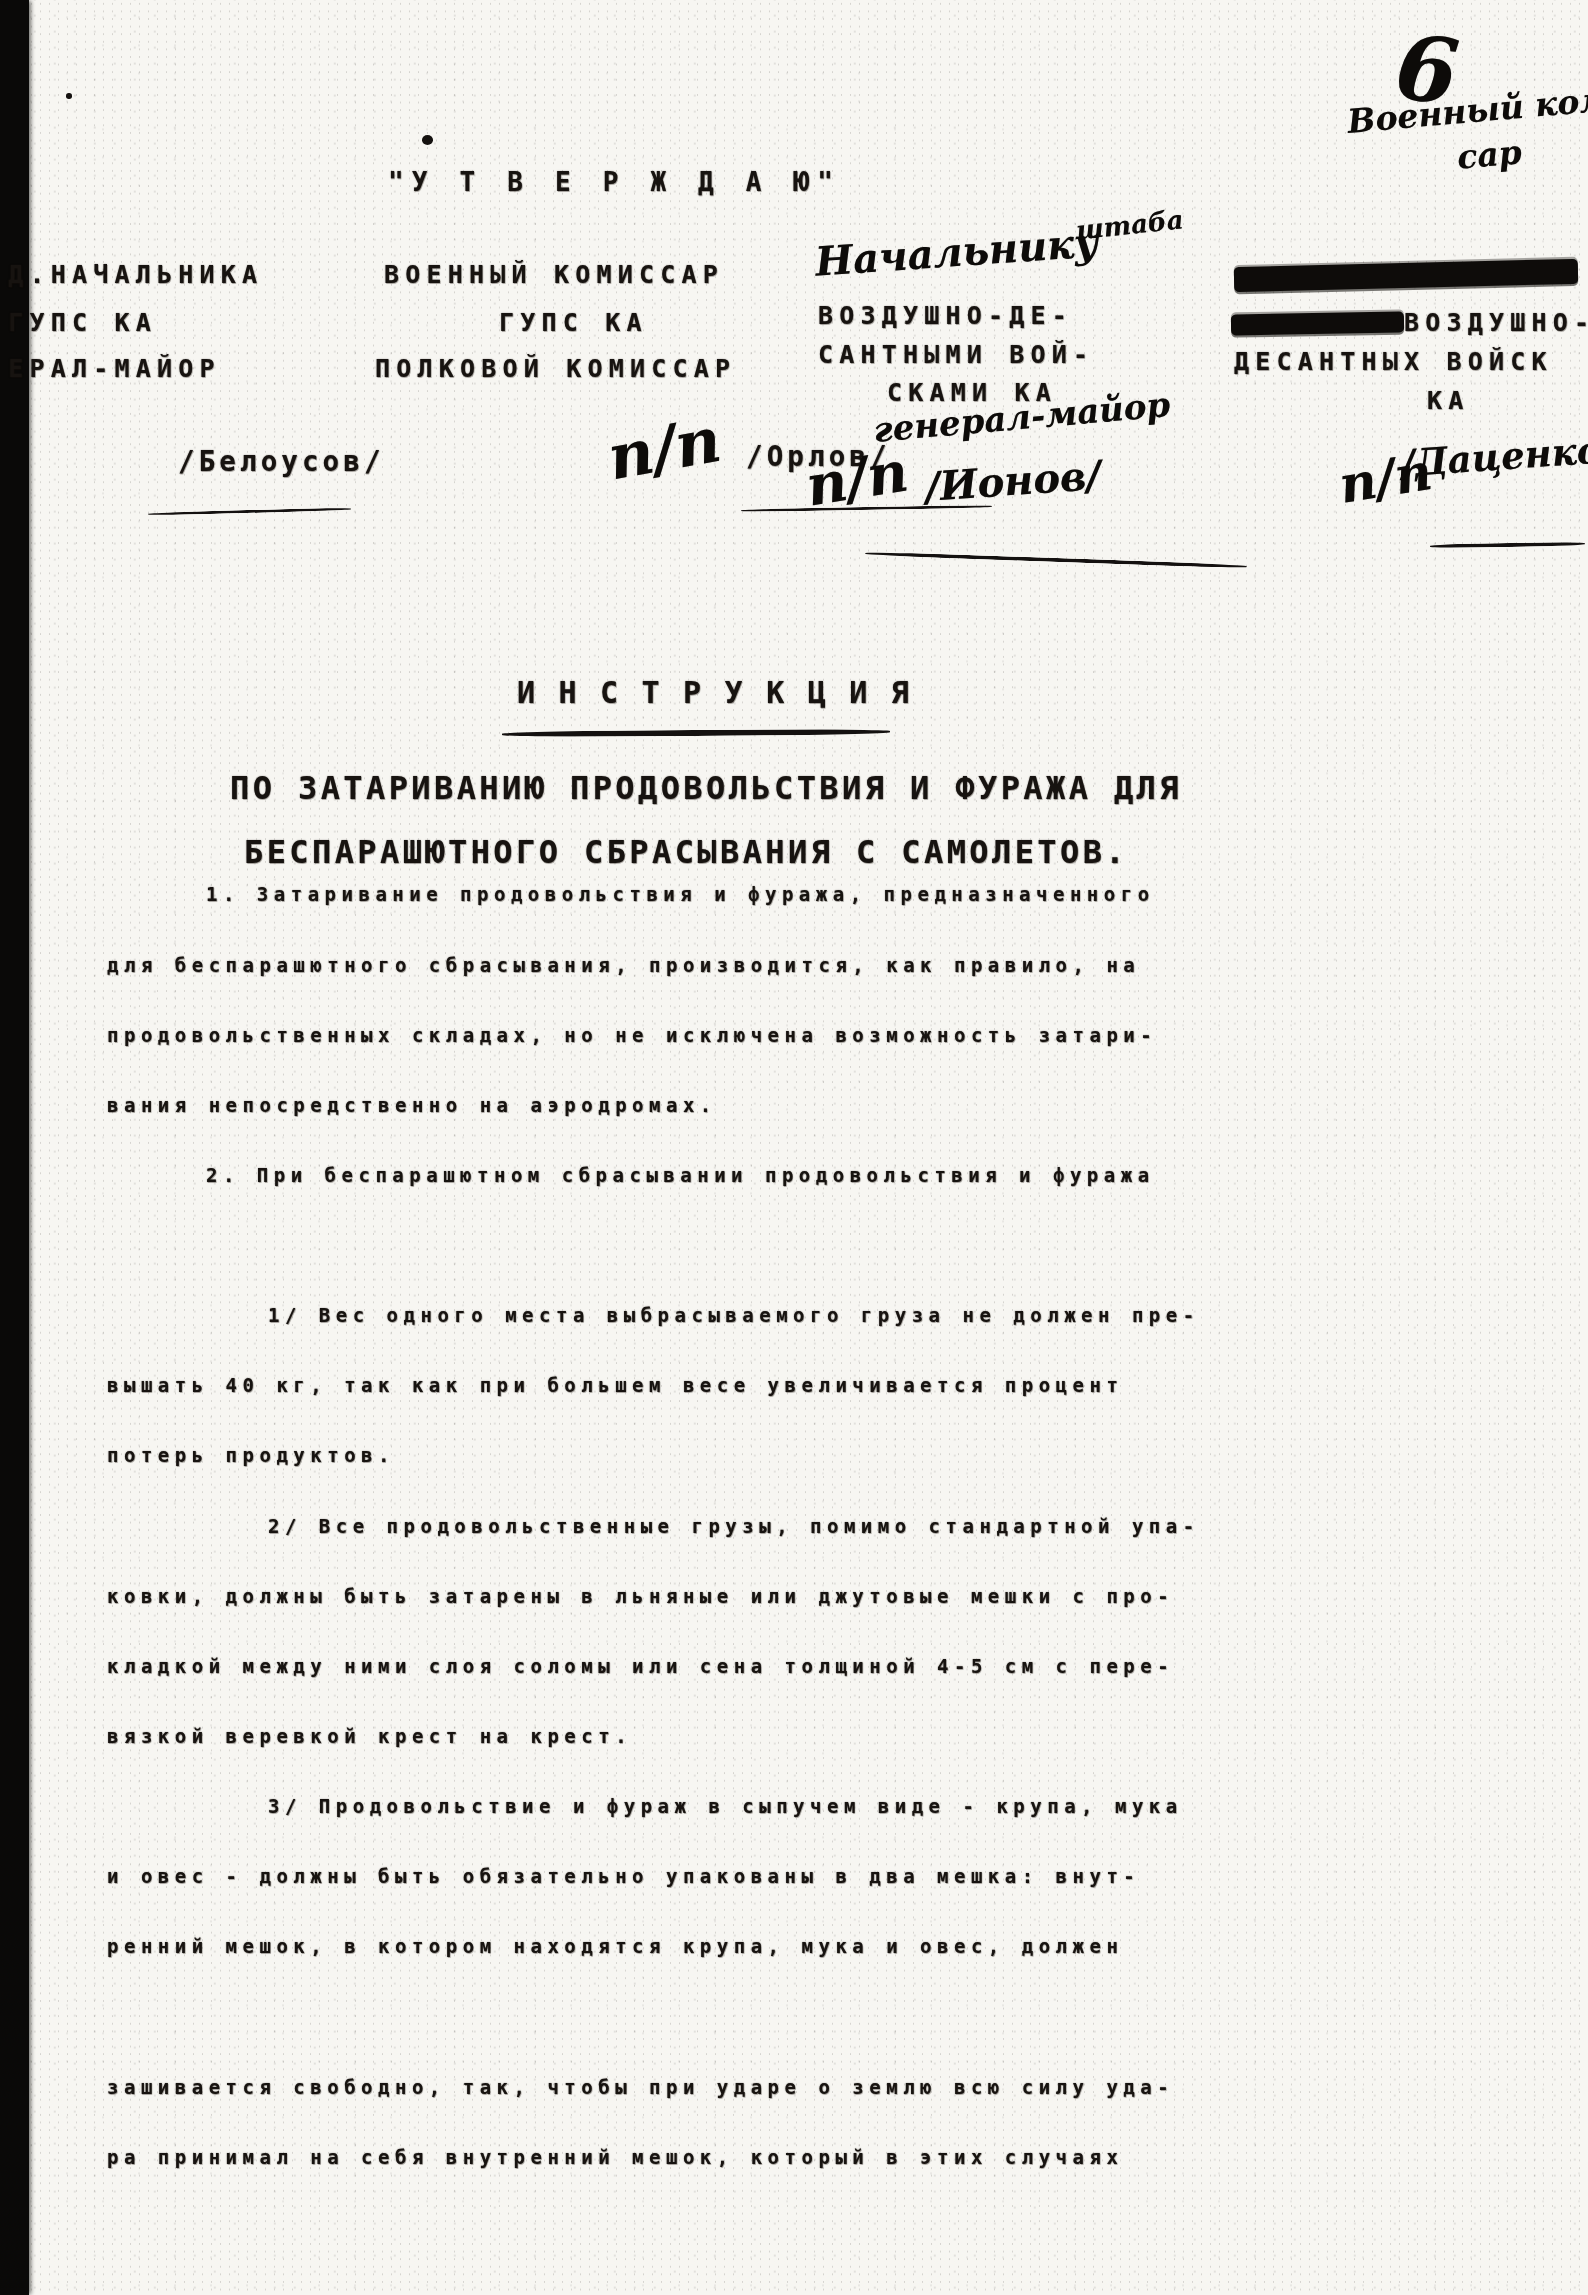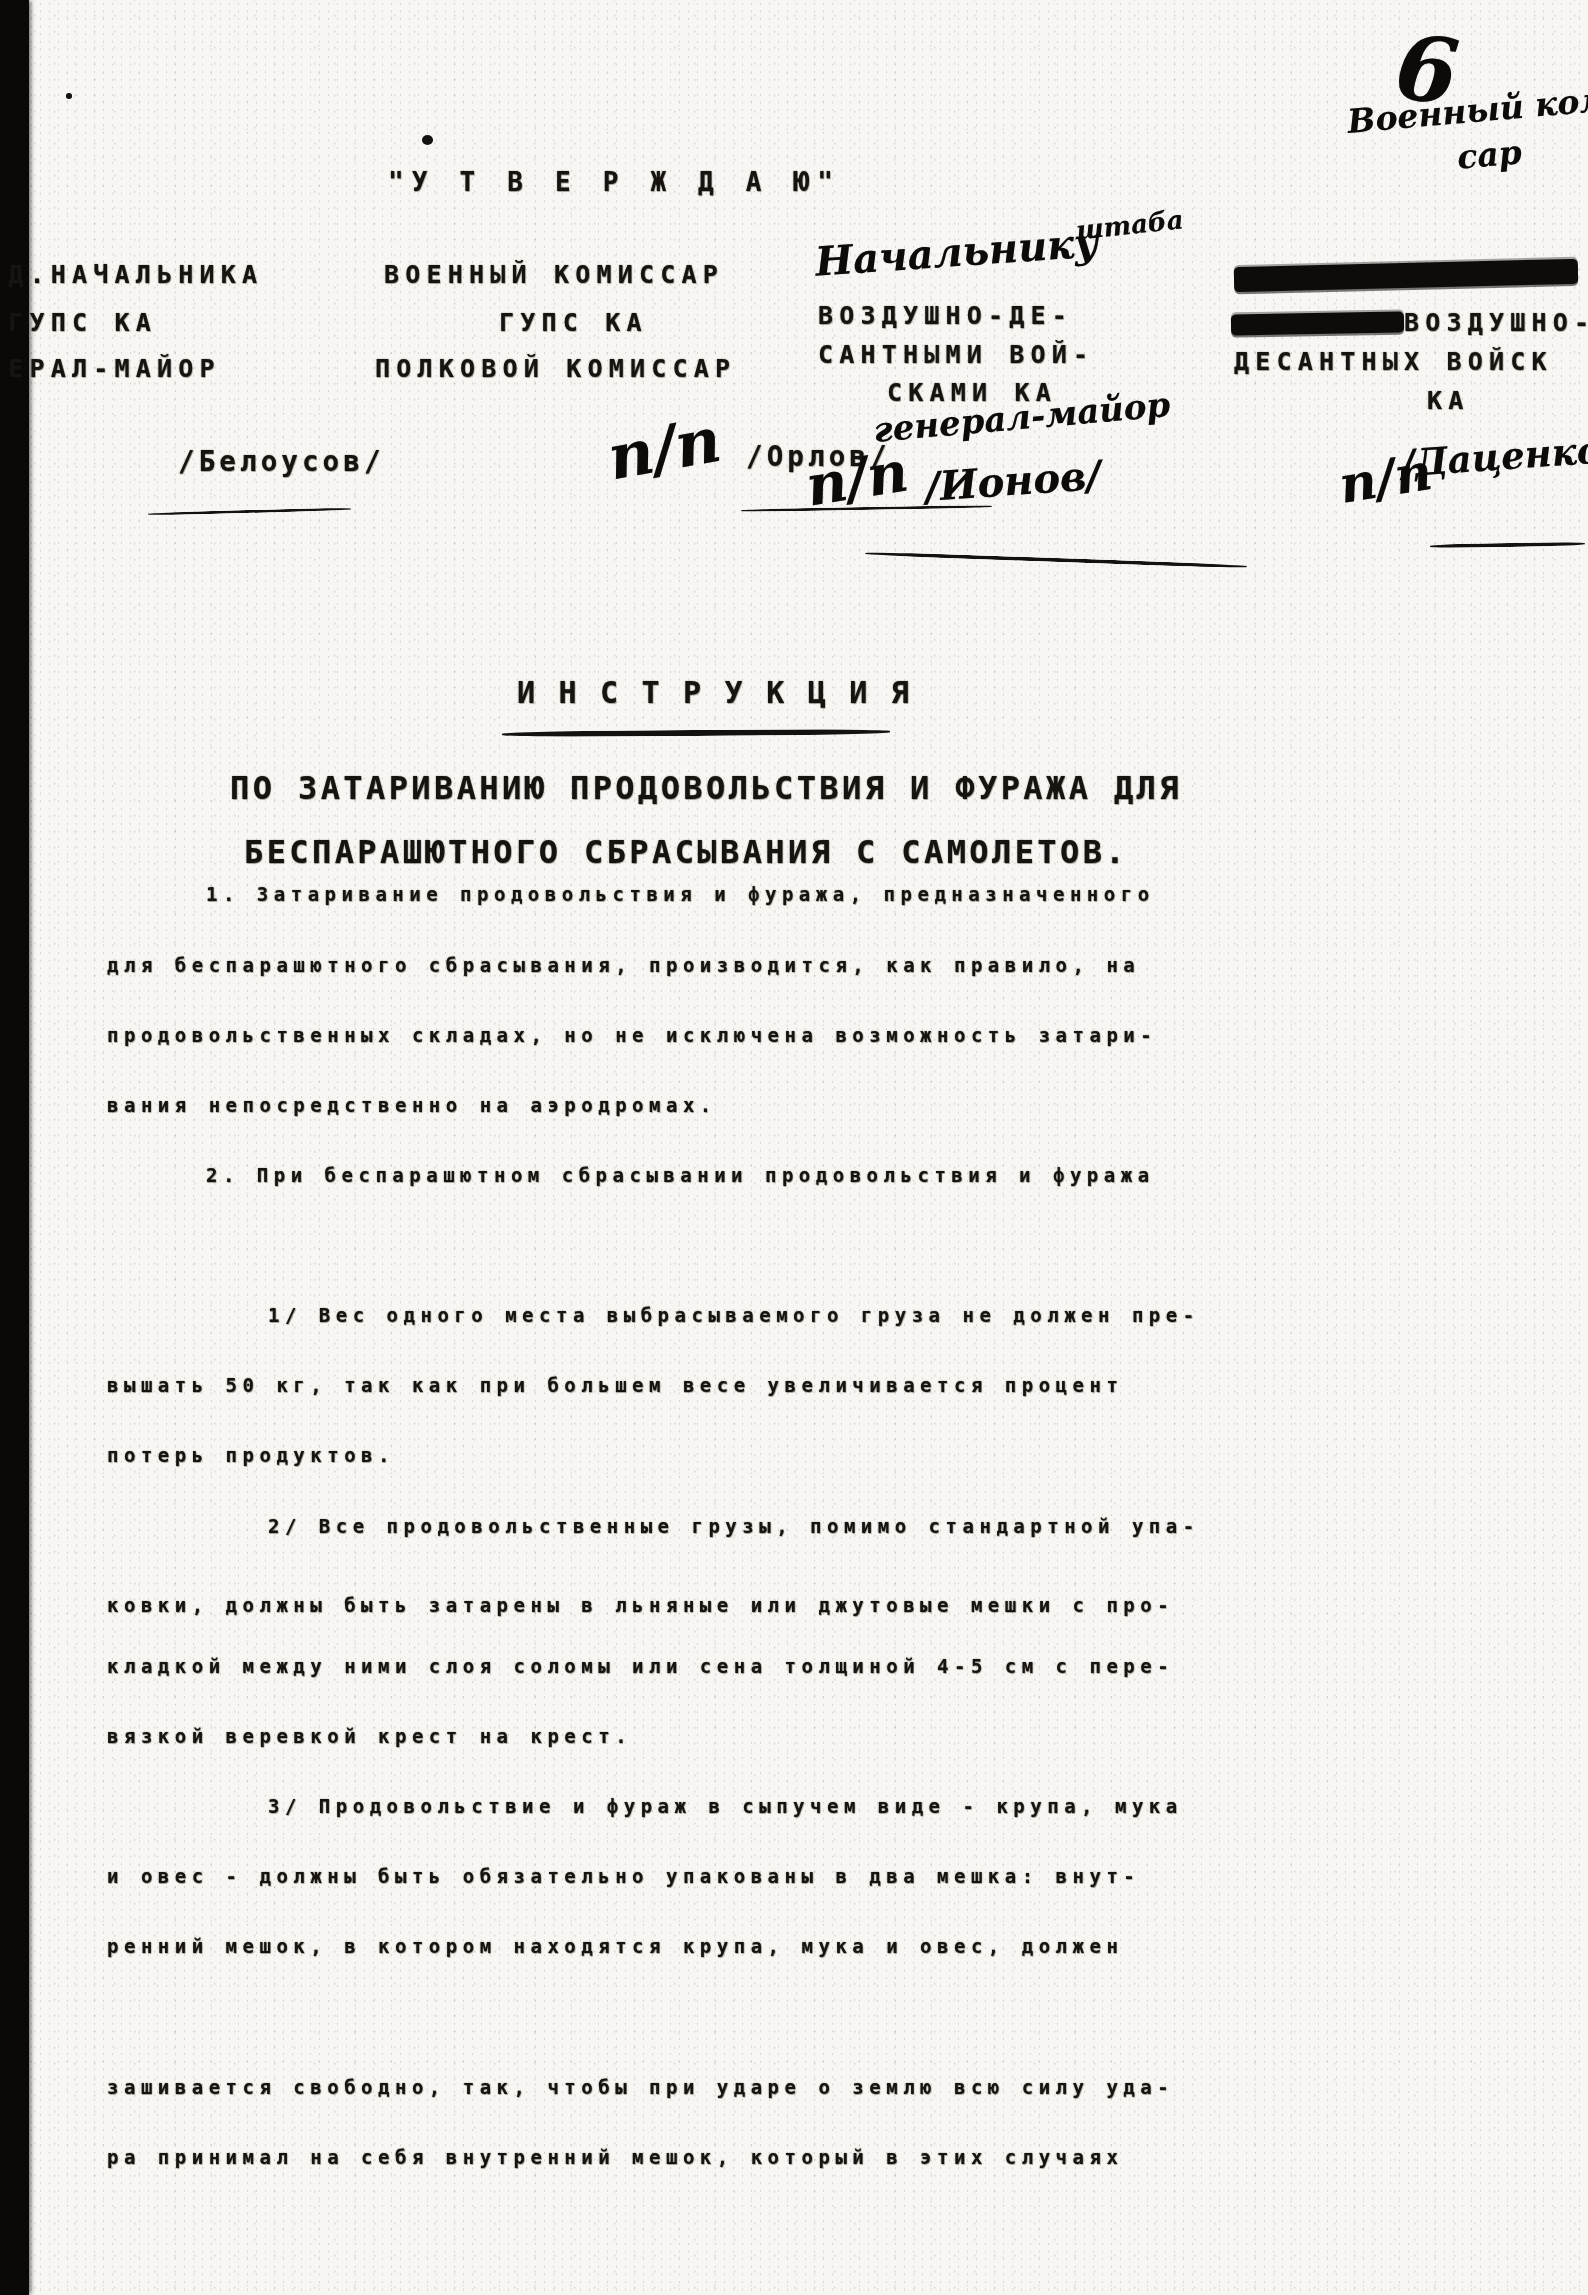--- a/index.html
+++ b/index.html
@@ -111,24 +111,24 @@
 
   <div class="typed subtitle" style="left:230px;top:769px;">ПО ЗАТАРИВАНИЮ ПРОДОВОЛЬСТВИЯ И ФУРАЖА ДЛЯ</div>
   <div class="typed subtitle" style="left:220px;top:833px;margin-left:24px;">БЕСПАРАШЮТНОГО СБРАСЫВАНИЯ С САМОЛЕТОВ.</div>
 
   <div class="typed bline i1" style="top:883px;">1. Затаривание продовольствия и фуража, предназначенного</div>
   <div class="typed bline" style="top:954px;">для беспарашютного сбрасывания, производится, как правило, на</div>
   <div class="typed bline" style="top:1024px;">продовольственных складах, но не исключена возможность затари-</div>
   <div class="typed bline" style="top:1094px;">вания непосредственно на аэродромах.</div>
   <div class="typed bline i1" style="top:1164px;">2. При беспарашютном сбрасывании продовольствия и фуража</div>
   <div class="typed bline i2" style="top:1304px;">1/ Вес одного места выбрасываемого груза не должен пре-</div>
-  <div class="typed bline" style="top:1374px;">вышать 50 кг, так как при большем весе увеличивается процент</div>
+  <div class="typed bline" style="top:1374px;">вышать 40 кг, так как при большем весе увеличивается процент</div>
   <div class="typed bline" style="top:1444px;">потерь продуктов.</div>
   <div class="typed bline i2" style="top:1515px;">2/ Все продовольственные грузы, помимо стандартной упа-</div>
-  <div class="typed bline" style="top:1585px;margin-top:9px;">ковки, должны быть затарены в льняные или джутовые мешки с про-</div>
+  <div class="typed bline" style="top:1585px;">ковки, должны быть затарены в льняные или джутовые мешки с про-</div>
   <div class="typed bline" style="top:1655px;">кладкой между ними слоя соломы или сена толщиной 4-5 см с пере-</div>
   <div class="typed bline" style="top:1725px;">вязкой веревкой крест на крест.</div>
   <div class="typed bline i2" style="top:1795px;">3/ Продовольствие и фураж в сыпучем виде - крупа, мука</div>
   <div class="typed bline" style="top:1865px;">и овес - должны быть обязательно упакованы в два мешка: внут-</div>
   <div class="typed bline" style="top:1935px;">ренний мешок, в котором находятся крупа, мука и овес, должен</div>
   <div class="typed bline" style="top:2076px;">зашивается свободно, так, чтобы при ударе о землю всю силу уда-</div>
   <div class="typed bline" style="top:2146px;">ра принимал на себя внутренний мешок, который в этих случаях</div>
 
 </div>
 

